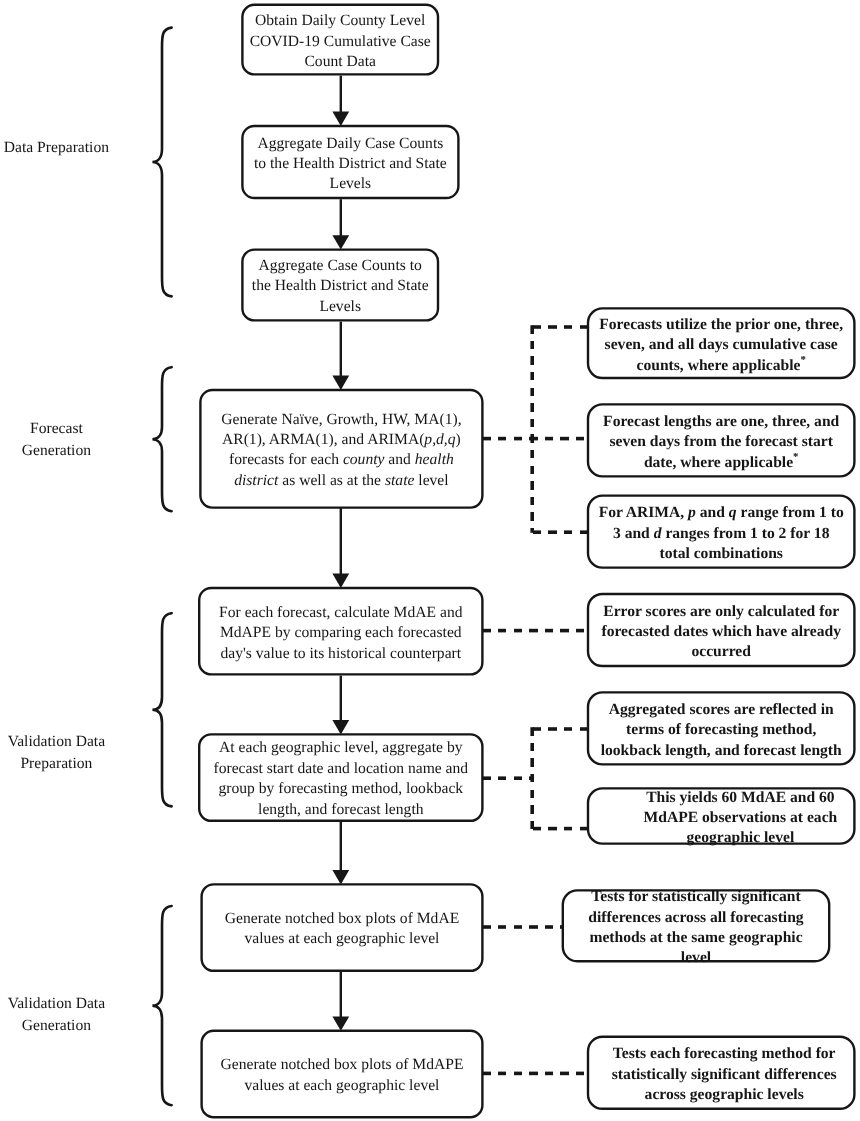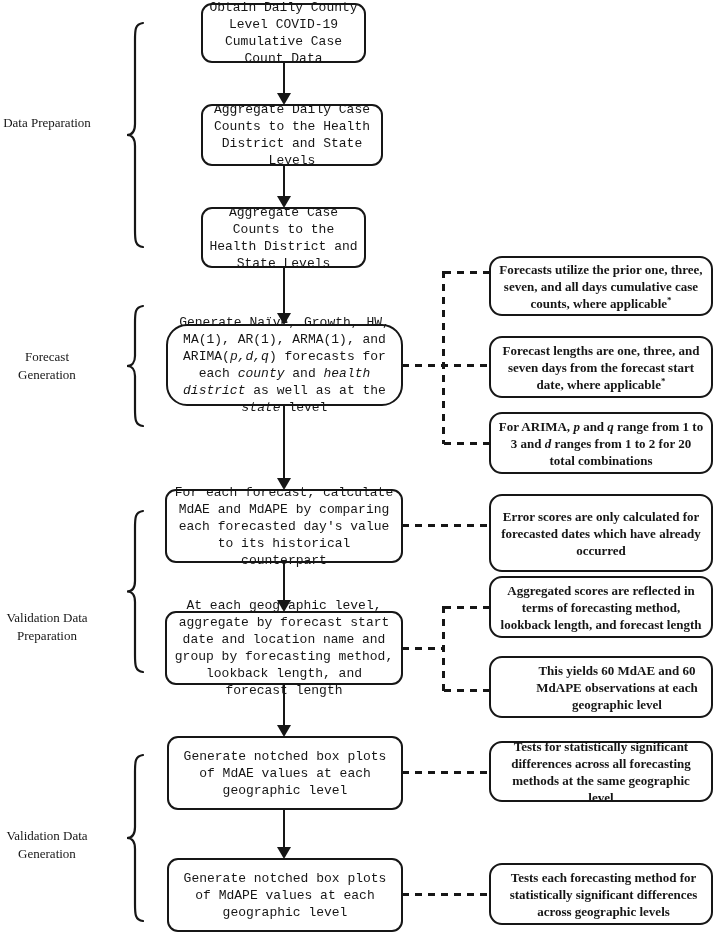--- a/index.html
+++ b/index.html
@@ -26,21 +26,20 @@
     border-radius: 11px;
     background: var(--bg);
     display: flex;
     align-items: center;
     justify-content: center;
     text-align: center;
     font-size: 13px;
     line-height: 17px;
     padding: 2px 5px;
     z-index: 2;
-    font-family: Liberation Mono, monospace;
   }
   
   .note {
     position: absolute;
     border: 2px solid var(--ink);
     border-radius: 13px;
     background: var(--bg);
     display: flex;
     align-items: center;
     justify-content: flex-start;
@@ -124,21 +123,21 @@
 
   <div class="node" style="left:201px; top:3px; width:165px; height:60px;">
     <span>Obtain Daily County Level COVID-19 Cumulative Case Count Data</span>
   </div>
   <div class="node" style="left:201px; top:104px; width:182px; height:62px;">
     <span>Aggregate Daily Case Counts to the Health District and State Levels</span>
   </div>
   <div class="node" style="left:201px; top:207px; width:165px; height:61px;">
     <span>Aggregate Case Counts to the Health District and State Levels</span>
   </div>
-  <div class="node" style="left:166px; top:324px; width:237px; height:82px;border-radius:21px;">
+  <div class="node" style="left:166px; top:324px; width:237px; height:100px;">
     <span><span>Generate Naïve, Growth, HW, MA(1), AR(1), ARMA(1), and ARIMA(</span><i>p,d,q</i><span>) forecasts for each </span><i>county</i><span> and </span><i>health district</i><span> as well as at the </span><i>state</i><span> level</span></span>
   </div>
   <div class="node" style="left:165px; top:489px; width:238px; height:74px;">
     <span>For each forecast, calculate MdAE and MdAPE by comparing each forecasted day's value to its historical counterpart</span>
   </div>
   <div class="node" style="left:165px; top:611px; width:238px; height:74px;">
     <span>At each geographic level, aggregate by forecast start date and location name and group by forecasting method, lookback length, and forecast length</span>
   </div>
   <div class="node" style="left:167px; top:736px; width:236px; height:74px;">
     <span>Generate notched box plots of MdAE values at each geographic level</span>
@@ -169,31 +168,31 @@
   <div class="dash-h" style="left:402px; top:771px; width:88px;"></div>
   <div class="dash-h" style="left:402px; top:893px; width:88px;"></div>
 
   <div class="note" style="left:489px; top:256px; width:224px; height:60px;">
     <span><span>Forecasts utilize the prior one, three, seven, and all days cumulative case counts, where applicable</span><sup>*</sup></span>
   </div>
   <div class="note" style="left:489px; top:336px; width:224px; height:62px;">
     <span><span>Forecast lengths are one, three, and seven days from the forecast start date, where applicable</span><sup>*</sup></span>
   </div>
   <div class="note" style="left:489px; top:412px; width:224px; height:62px;">
-    <span><span>For ARIMA, </span><i>p</i><span> and </span><i>q</i><span> range from 1 to 3 and </span><i>d</i><span> ranges from 1 to 2 for 20 total combinations</span></span>
+    <span><span>For ARIMA, </span><i>p</i><span> and </span><i>q</i><span> range from 1 to 3 and </span><i>d</i><span> ranges from 1 to 2 for 18 total combinations</span></span>
   </div>
-  <div class="note" style="left:489px; top:494px; width:224px; height:78px;">
+  <div class="note" style="left:489px; top:494px; width:224px; height:62px;">
     <span>Error scores are only calculated for forecasted dates which have already occurred</span>
   </div>
   <div class="note" style="left:489px; top:576px; width:224px; height:62px;">
     <span>Aggregated scores are reflected in terms of forecasting method, lookback length, and forecast length</span>
   </div>
-  <div class="note" style="left:489px; top:656px; width:224px; height:62px;padding-left:39px;">
+  <div class="note" style="left:489px; top:656px; width:224px; height:48px;padding-left:39px;">
     <span>This yields 60 MdAE and 60 MdAPE observations at each geographic level</span>
   </div>
-  <div class="note" style="left:489px; top:741px; width:224px; height:61px;">
+  <div class="note" style="left:468px; top:741px; width:224px; height:61px;">
     <span>Tests for statistically significant differences across all forecasting methods at the same geographic level</span>
   </div>
   <div class="note" style="left:489px; top:863px; width:224px; height:62px;padding-left:12px;">
     <span>Tests each forecasting method for statistically significant differences across geographic levels</span>
   </div>
 
 </div>
 
 </body></html>

